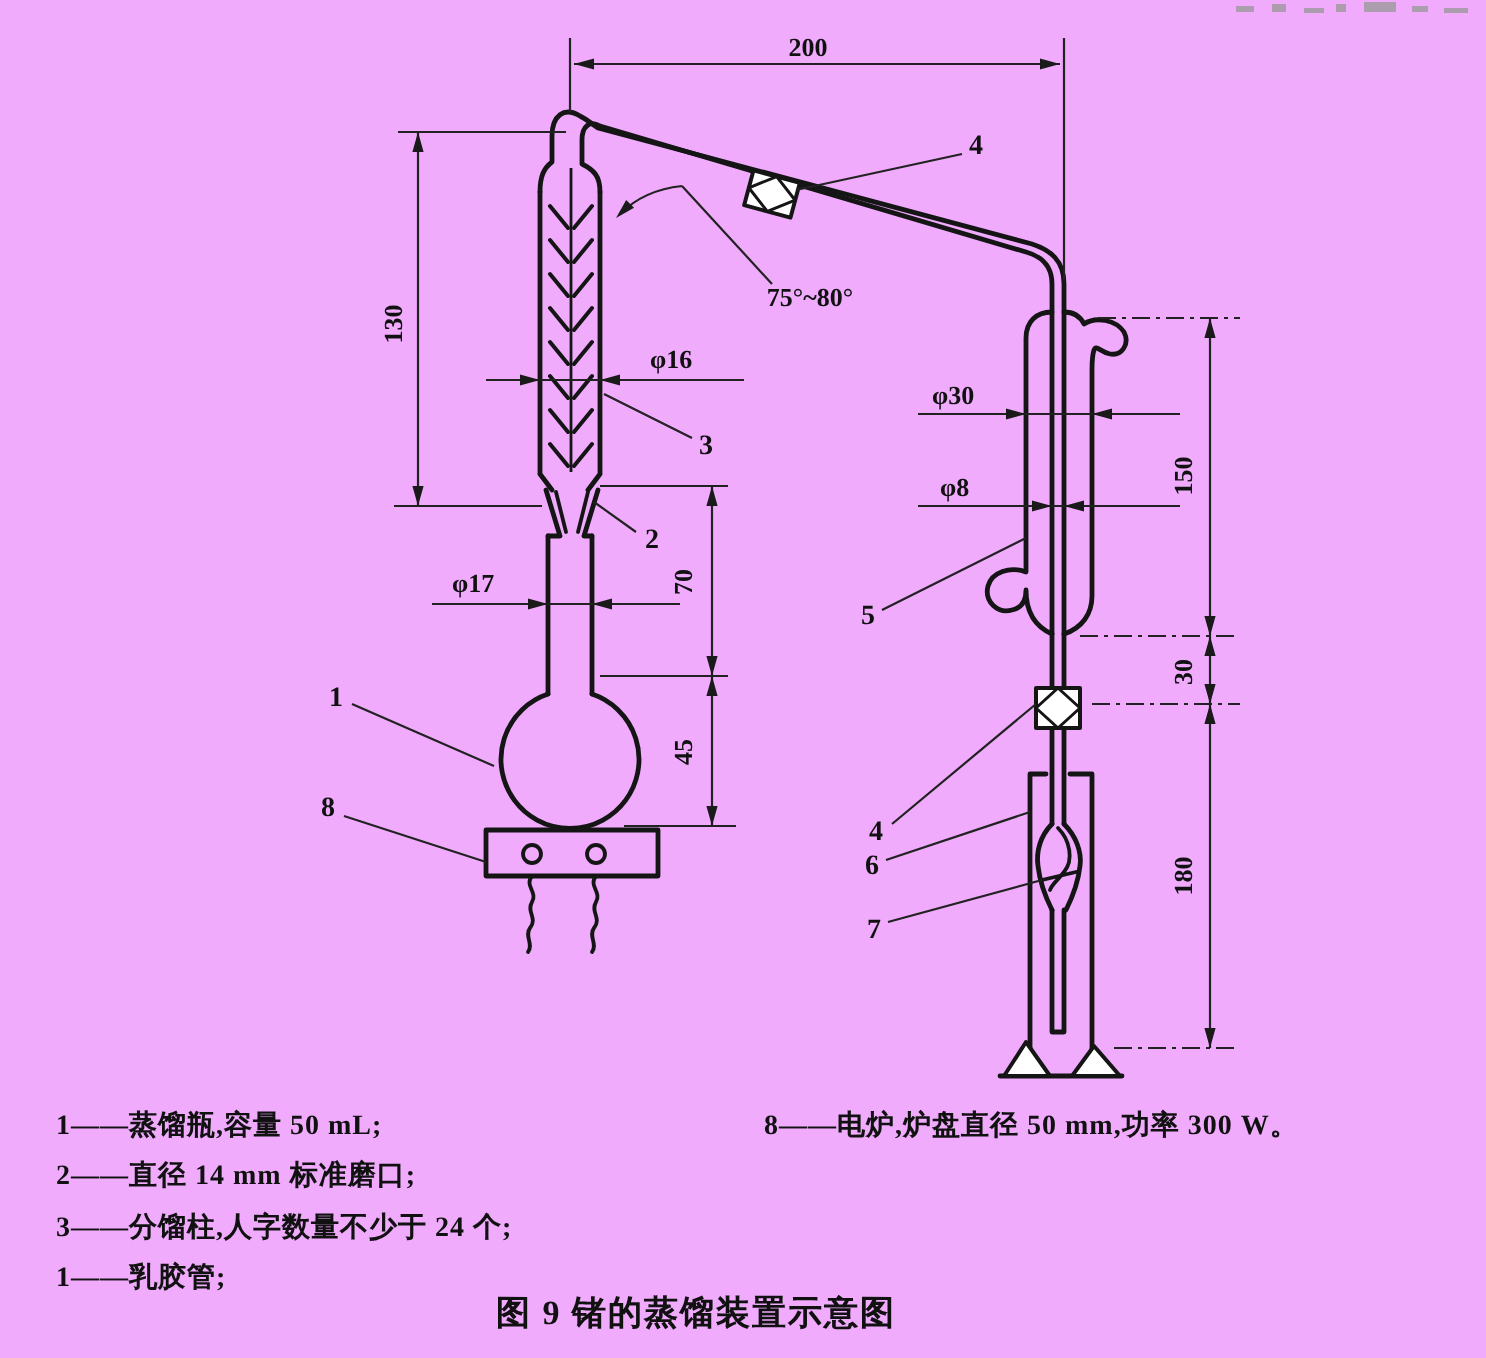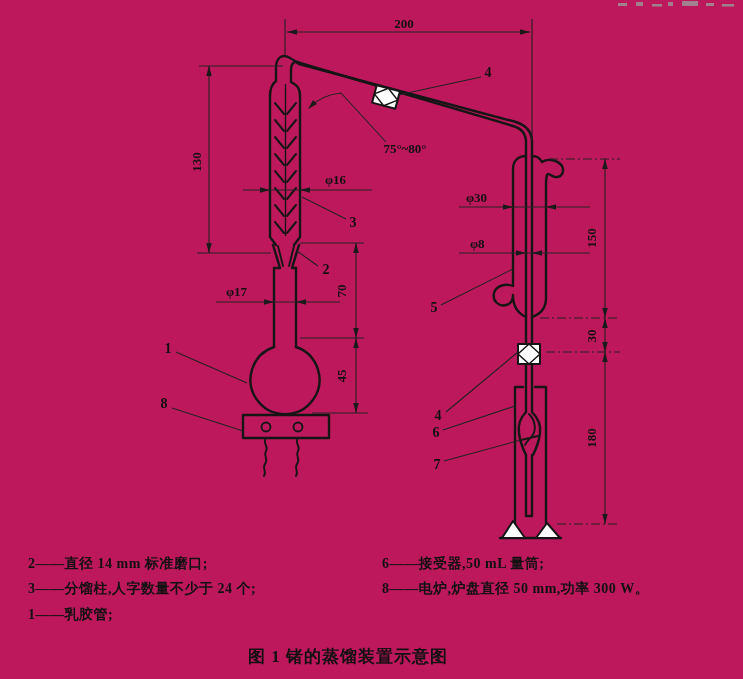--- a/index.html
+++ b/index.html
@@ -1,16 +1,16 @@
 <!DOCTYPE html>
 <html><head>
 <meta charset="utf-8">
 <style>
   html,body{margin:0;padding:0;background:#fff;}
-  .stage{position:relative;width:743px;height:679px;background:#be185d;overflow:hidden;
+  .stage{position:relative;width:743px;height:679px;background:#f0abfc;overflow:hidden;
          font-family:"Liberation Serif","DejaVu Serif",serif;color:#111;}
   .stage svg{position:absolute;left:0;top:0;}
   .glass{fill:none;stroke:#151515;stroke-width:2.4;stroke-linecap:round;stroke-linejoin:round;}
   .thin {fill:none;stroke:#151515;stroke-width:1.9;stroke-linecap:round;}
   .chev {fill:none;stroke:#151515;stroke-width:2;stroke-linecap:round;}
   .cline{fill:none;stroke:#151515;stroke-width:1.4;}
   .dim  {fill:none;stroke:#222;stroke-width:1.1;}
   .dimd {fill:none;stroke:#222;stroke-width:1.1;stroke-dasharray:9 3 2 3;}
   .arr  {fill:#1a1a1a;stroke:none;}
   .wfill{fill:#fff;stroke:#151515;stroke-width:2;stroke-linejoin:round;}
@@ -181,23 +181,23 @@
       <text class="plbl" x="488" y="77" text-anchor="middle">4</text>
       <text class="plbl" x="438" y="420" text-anchor="middle">4</text>
       <text class="plbl" x="434" y="312" text-anchor="middle">5</text>
       <text class="plbl" x="436" y="437" text-anchor="middle">6</text>
       <text class="plbl" x="437" y="469" text-anchor="middle">7</text>
       <text class="plbl" x="164" y="408" text-anchor="middle">8</text>
     </g>
   </svg>
 
   <div class="legend-col legend-left">
+    <div>1——蒸馏瓶,容量 50 mL;</div>
     <div>2——直径 14 mm 标准磨口;</div>
     <div>3——分馏柱,人字数量不少于 24 个;</div>
     <div>1——乳胶管;</div>
   </div>
   <div class="legend-col legend-right">
-    <div>6——接受器,50 mL 量筒;</div>
     <div>8——电炉,炉盘直径 50 mm,功率 300 W。</div>
   </div>
 
-  <div class="caption">图 1  锗的蒸馏装置示意图</div>
+  <div class="caption">图 9  锗的蒸馏装置示意图</div>
 </div>
 
 </body></html>

